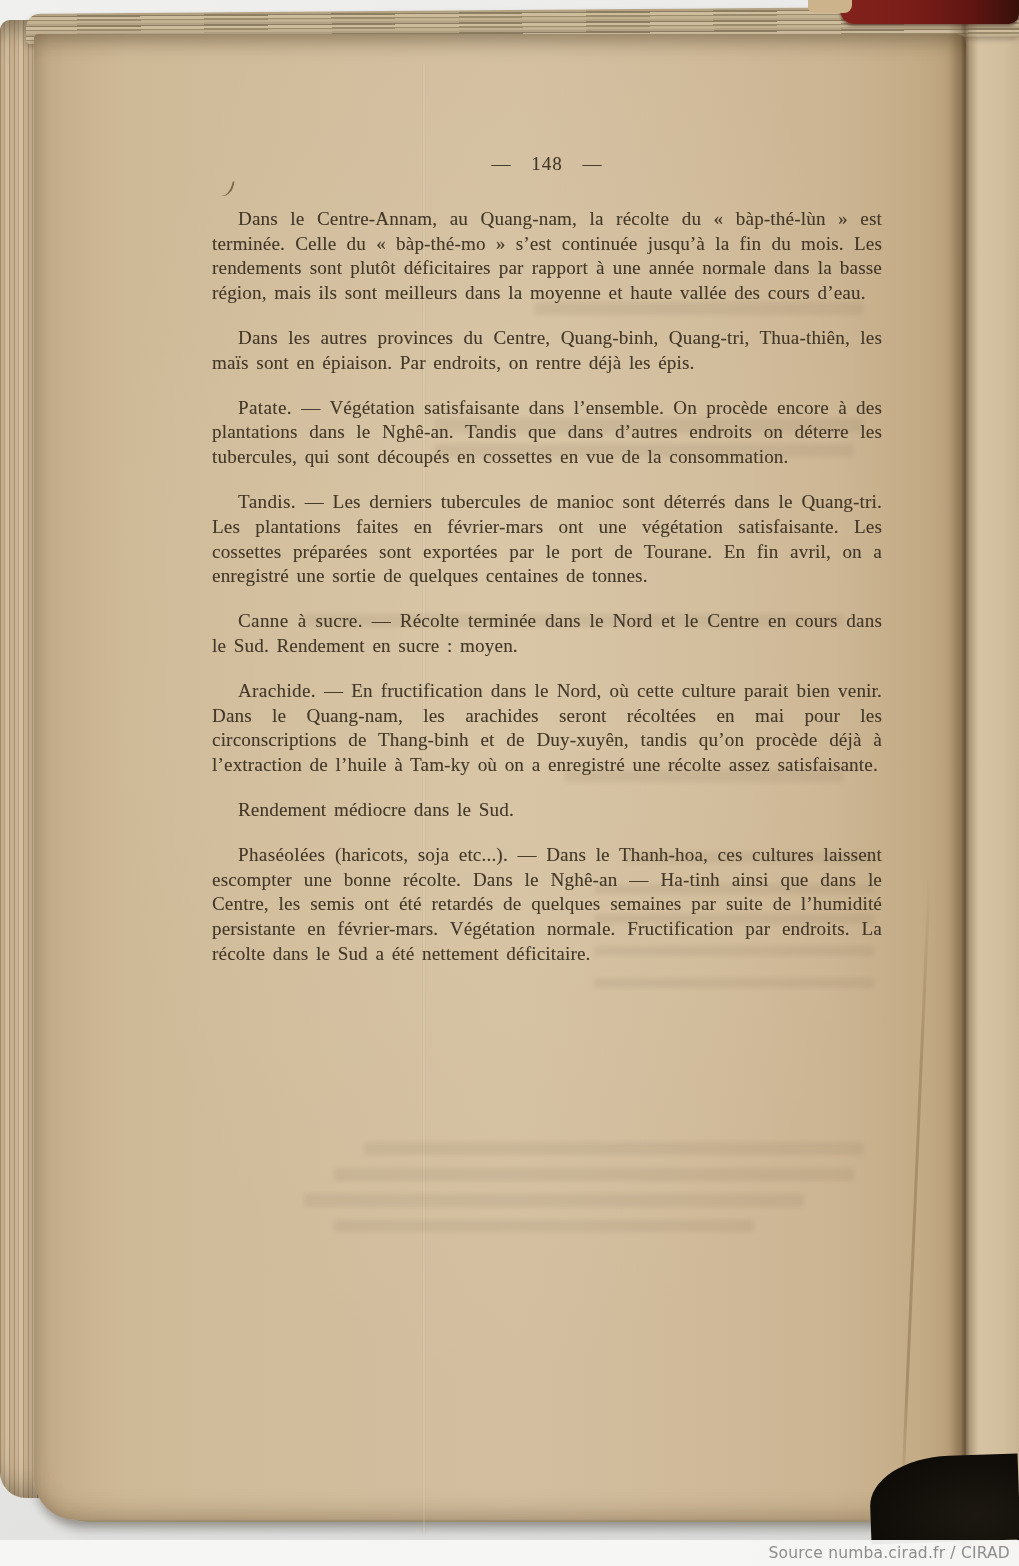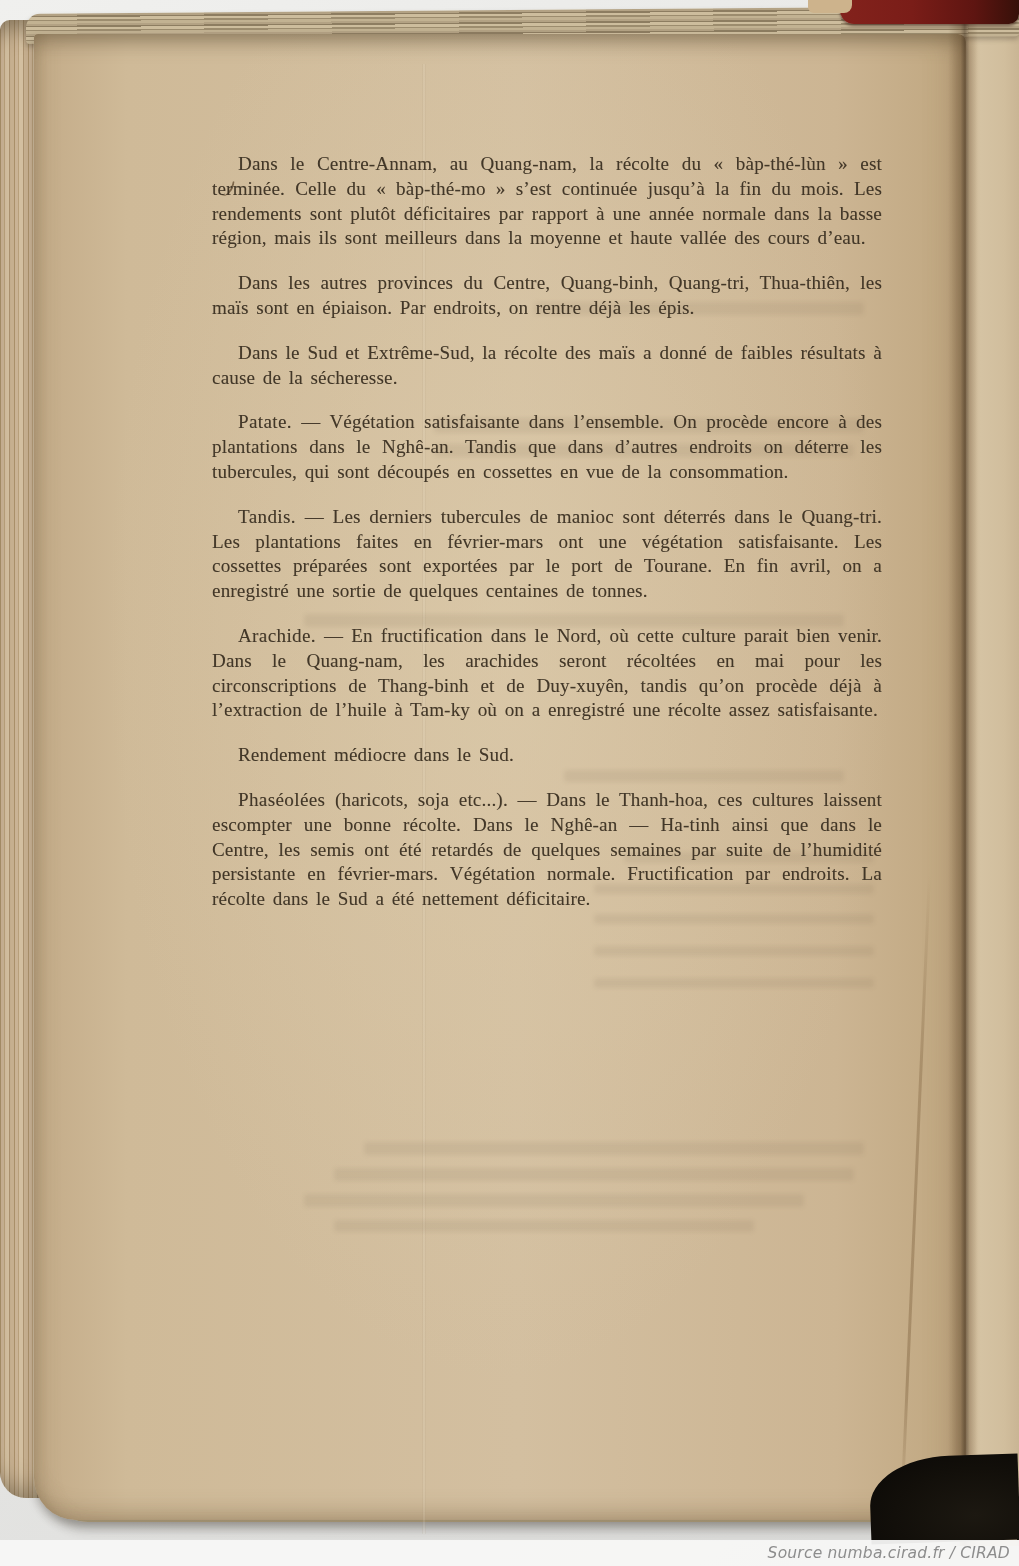--- a/index.html
+++ b/index.html
@@ -144,21 +144,21 @@
   
   .wm{
     left:0;top:1540px;width:1019px;height:26px;
     background:rgba(247,247,245,.95);
     display:flex;align-items:center;justify-content:flex-end;
     z-index:10;
   }
   .wm span{
     margin-right:9px;
     font-family:"DejaVu Sans","Liberation Sans",sans-serif;
-    font-size:15.5px;color:#8d8d8d;letter-spacing:.2px;font-style:italic;
+    font-size:15.5px;color:#8d8d8d;letter-spacing:.2px;
   }
 </style>
 </head>
 <body>
 
 <div class="layer page-under"></div>
 <div class="layer stack-left"></div>
 <div class="layer facing"></div>
 
 <div class="layer page">
@@ -175,32 +175,33 @@
   <div class="ghost" style="left:560px;top:850px;width:280px;height:10px"></div>
   <div class="ghost" style="left:560px;top:880px;width:280px;height:10px"></div>
   <div class="ghost" style="left:560px;top:912px;width:280px;height:10px"></div>
   <div class="ghost" style="left:560px;top:944px;width:280px;height:10px"></div>
   <div class="ghost" style="left:330px;top:1108px;width:500px;height:13px"></div>
   <div class="ghost" style="left:300px;top:1134px;width:520px;height:13px"></div>
   <div class="ghost" style="left:270px;top:1160px;width:500px;height:13px"></div>
   <div class="ghost" style="left:300px;top:1186px;width:420px;height:12px"></div>
 
   <div class="textblock">
+    <div class="pagenum">— 148 —</div>
 
     <p class="para"><span>Dans le Centre-Annam, au Quang-nam, la récolte du « bàp-thé-lùn » est terminée. Celle du « bàp-thé-mo » s’est continuée jusqu’à la fin du mois. Les rendements sont plutôt déficitaires par rapport à une année normale dans la basse région, mais ils sont meilleurs dans la moyenne et haute vallée des cours d’eau.</span></p>
 
     <p class="para tight"><span>Dans les autres provinces du Centre, Quang-binh, Quang-tri, Thua-thiên, les maïs sont en épiaison. Par endroits, on rentre déjà les épis.</span></p>
 
-    <p class="para tight"><span>Dans le Sud et Extrême-Sud, la récolte des maïs a donné de faibles résultats à cause de la sécheresse.</span></p>
 
 
     <p class="para crop"><span class="lead">Patate.</span><span> — </span><span>Végétation satisfaisante dans l’ensemble. On procède encore à des plantations dans le Nghê-an. Tandis que dans d’autres endroits on déterre les tubercules, qui sont découpés en cossettes en vue de la consommation.</span></p>
 
     <p class="para crop"><span class="lead">Tandis.</span><span> — </span><span>Les derniers tubercules de manioc sont déterrés dans le Quang-tri. Les plantations faites en février-mars ont une végétation satisfaisante. Les cossettes préparées sont exportées par le port de Tourane. En fin avril, on a enregistré une sortie de quelques centaines de tonnes.</span></p>
 
+    <p class="para crop"><span class="lead">Canne à sucre.</span><span> — </span><span>Récolte terminée dans le Nord et le Centre en cours dans le Sud. Rendement en sucre : moyen.</span></p>
 
     <p class="para crop"><span class="lead">Arachide.</span><span> — </span><span>En fructification dans le Nord, où cette culture parait bien venir. Dans le Quang-nam, les arachides seront récoltées en mai pour les circonscriptions de Thang-binh et de Duy-xuyên, tandis qu’on procède déjà à l’extraction de l’huile à Tam-ky où on a enregistré une récolte assez satisfaisante.</span></p>
 
     <p class="para tight"><span>Rendement médiocre dans le Sud.</span></p>
 
     <p class="para crop"><span class="lead">Phaséolées</span><span> (haricots, soja etc...). — </span><span>Dans le Thanh-hoa, ces cultures laissent escompter une bonne récolte. Dans le Nghê-an — Ha-tinh ainsi que dans le Centre, les semis ont été retardés de quelques semaines par suite de l’humidité persistante en février-mars. Végétation normale. Fructification par endroits. La récolte dans le Sud a été nettement déficitaire.</span></p>
 
   </div>
 </div>
 

